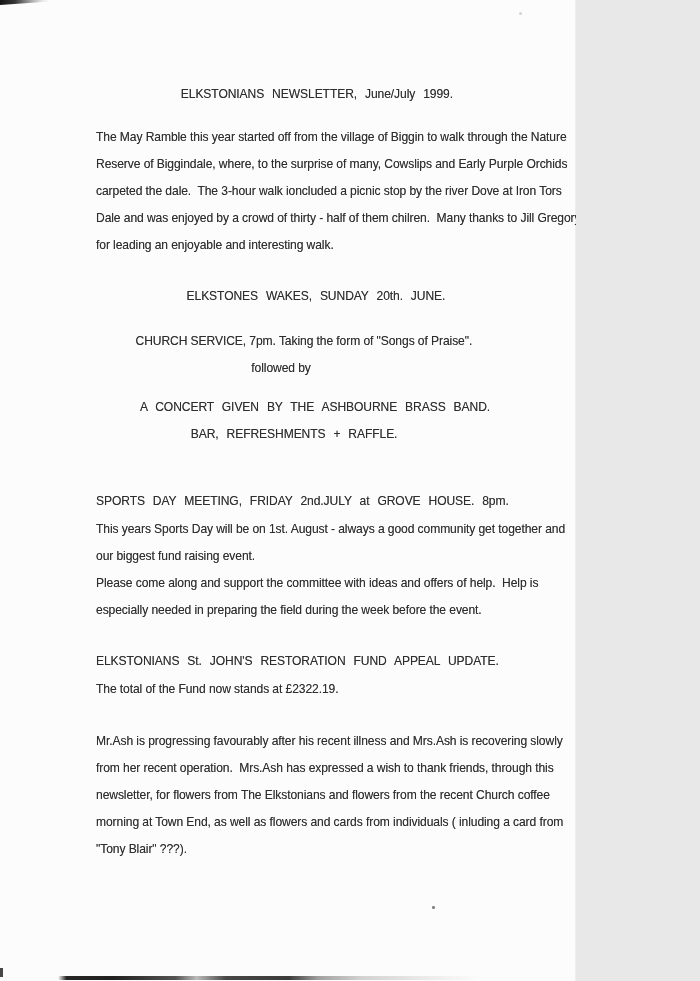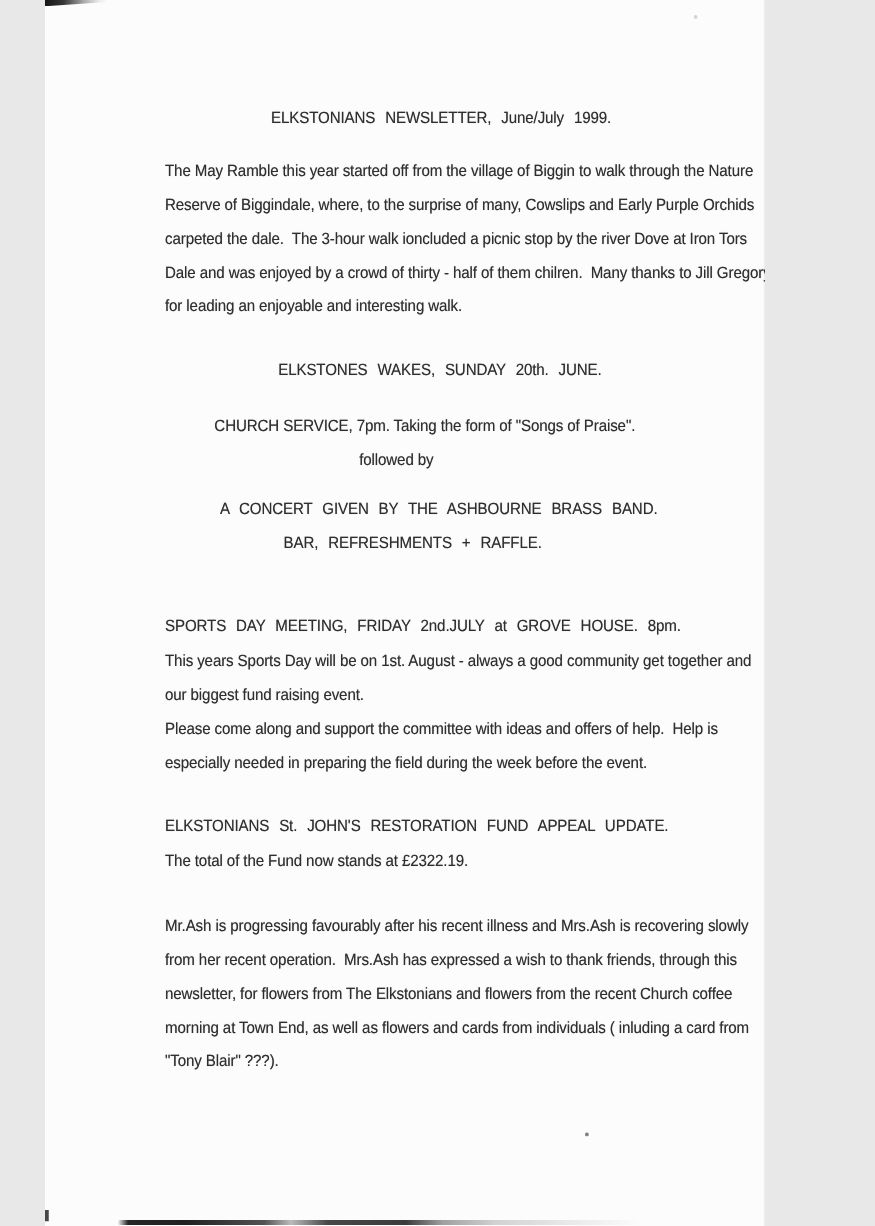--- a/index.html
+++ b/index.html
@@ -7,21 +7,20 @@
     width: 700px; height: 981px;
     background: #e8e8e8;
     font-family: "Liberation Sans", sans-serif;
   }
   .page {
     position: relative;
     width: 576px; height: 981px;
     background: #fcfcfc;
     overflow: hidden;
     color: #2e2e2e;
-    margin-left: 36px;
   }
   .txt {
     position: absolute;
     font-size: 13px;
     line-height: 27px;
     letter-spacing: -0.1px;
     white-space: pre;
     transform: scaleX(0.93);
     transform-origin: 0 0;
     text-shadow: 0 0 0.6px rgba(55,55,55,0.55);

